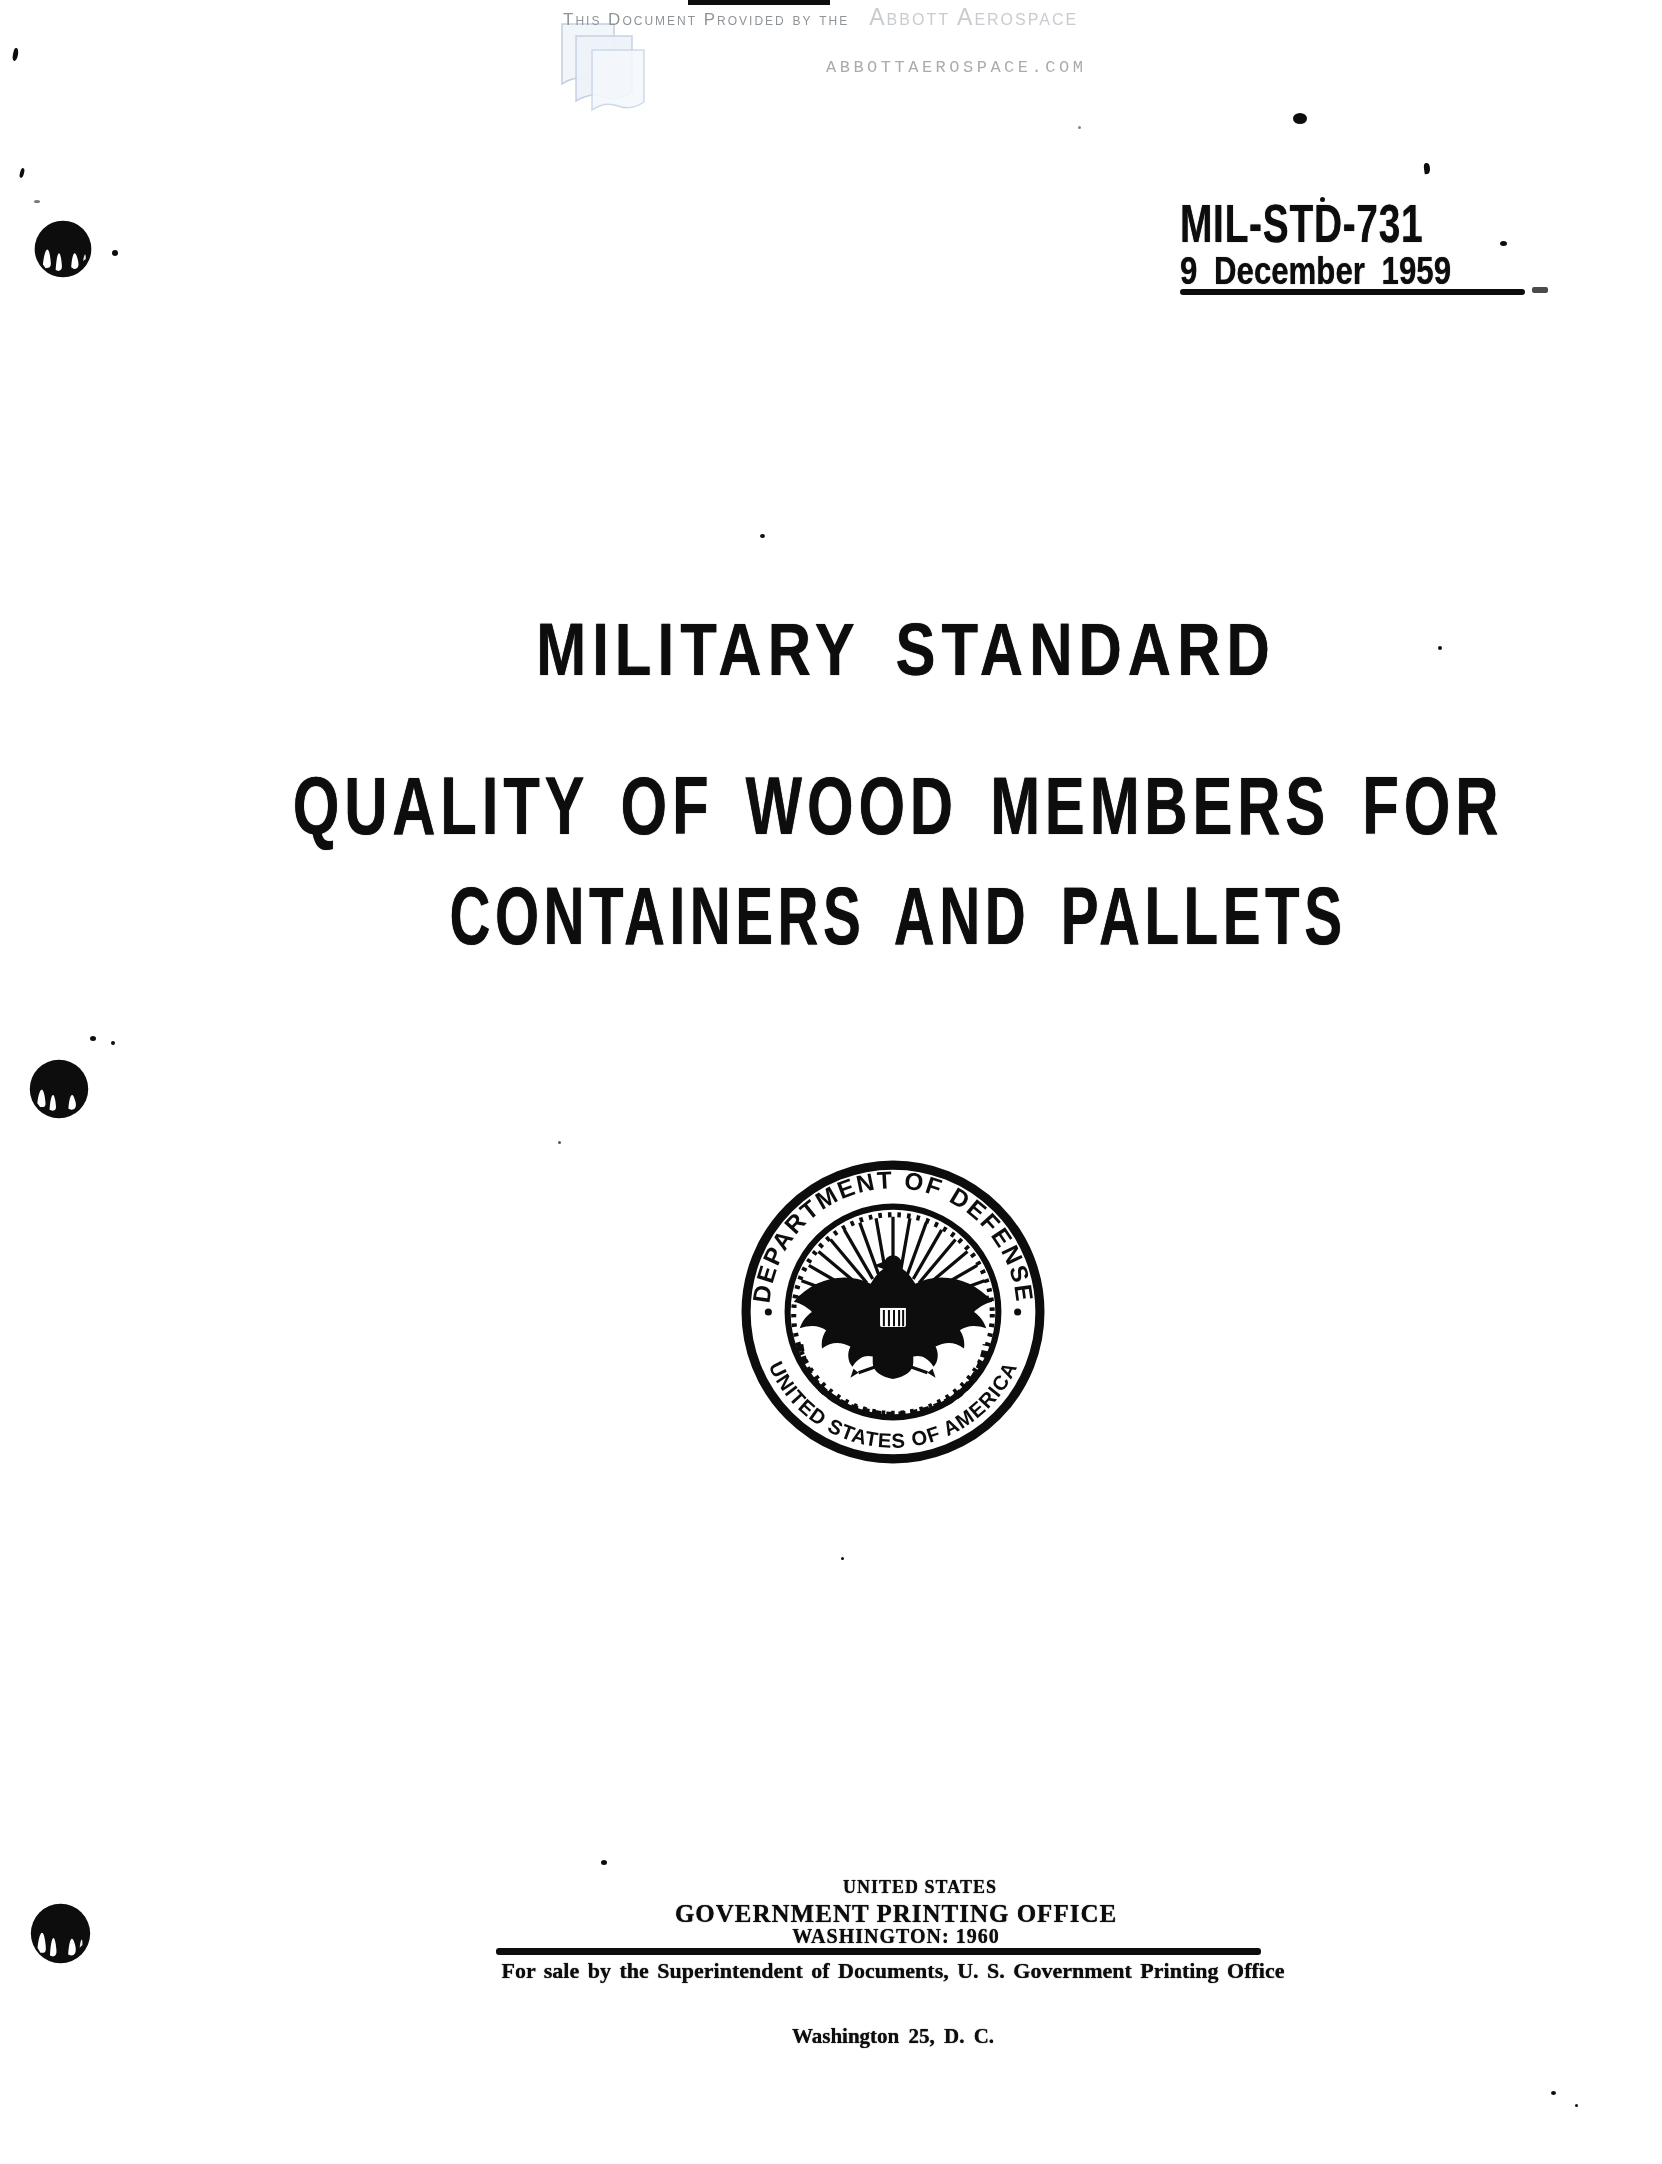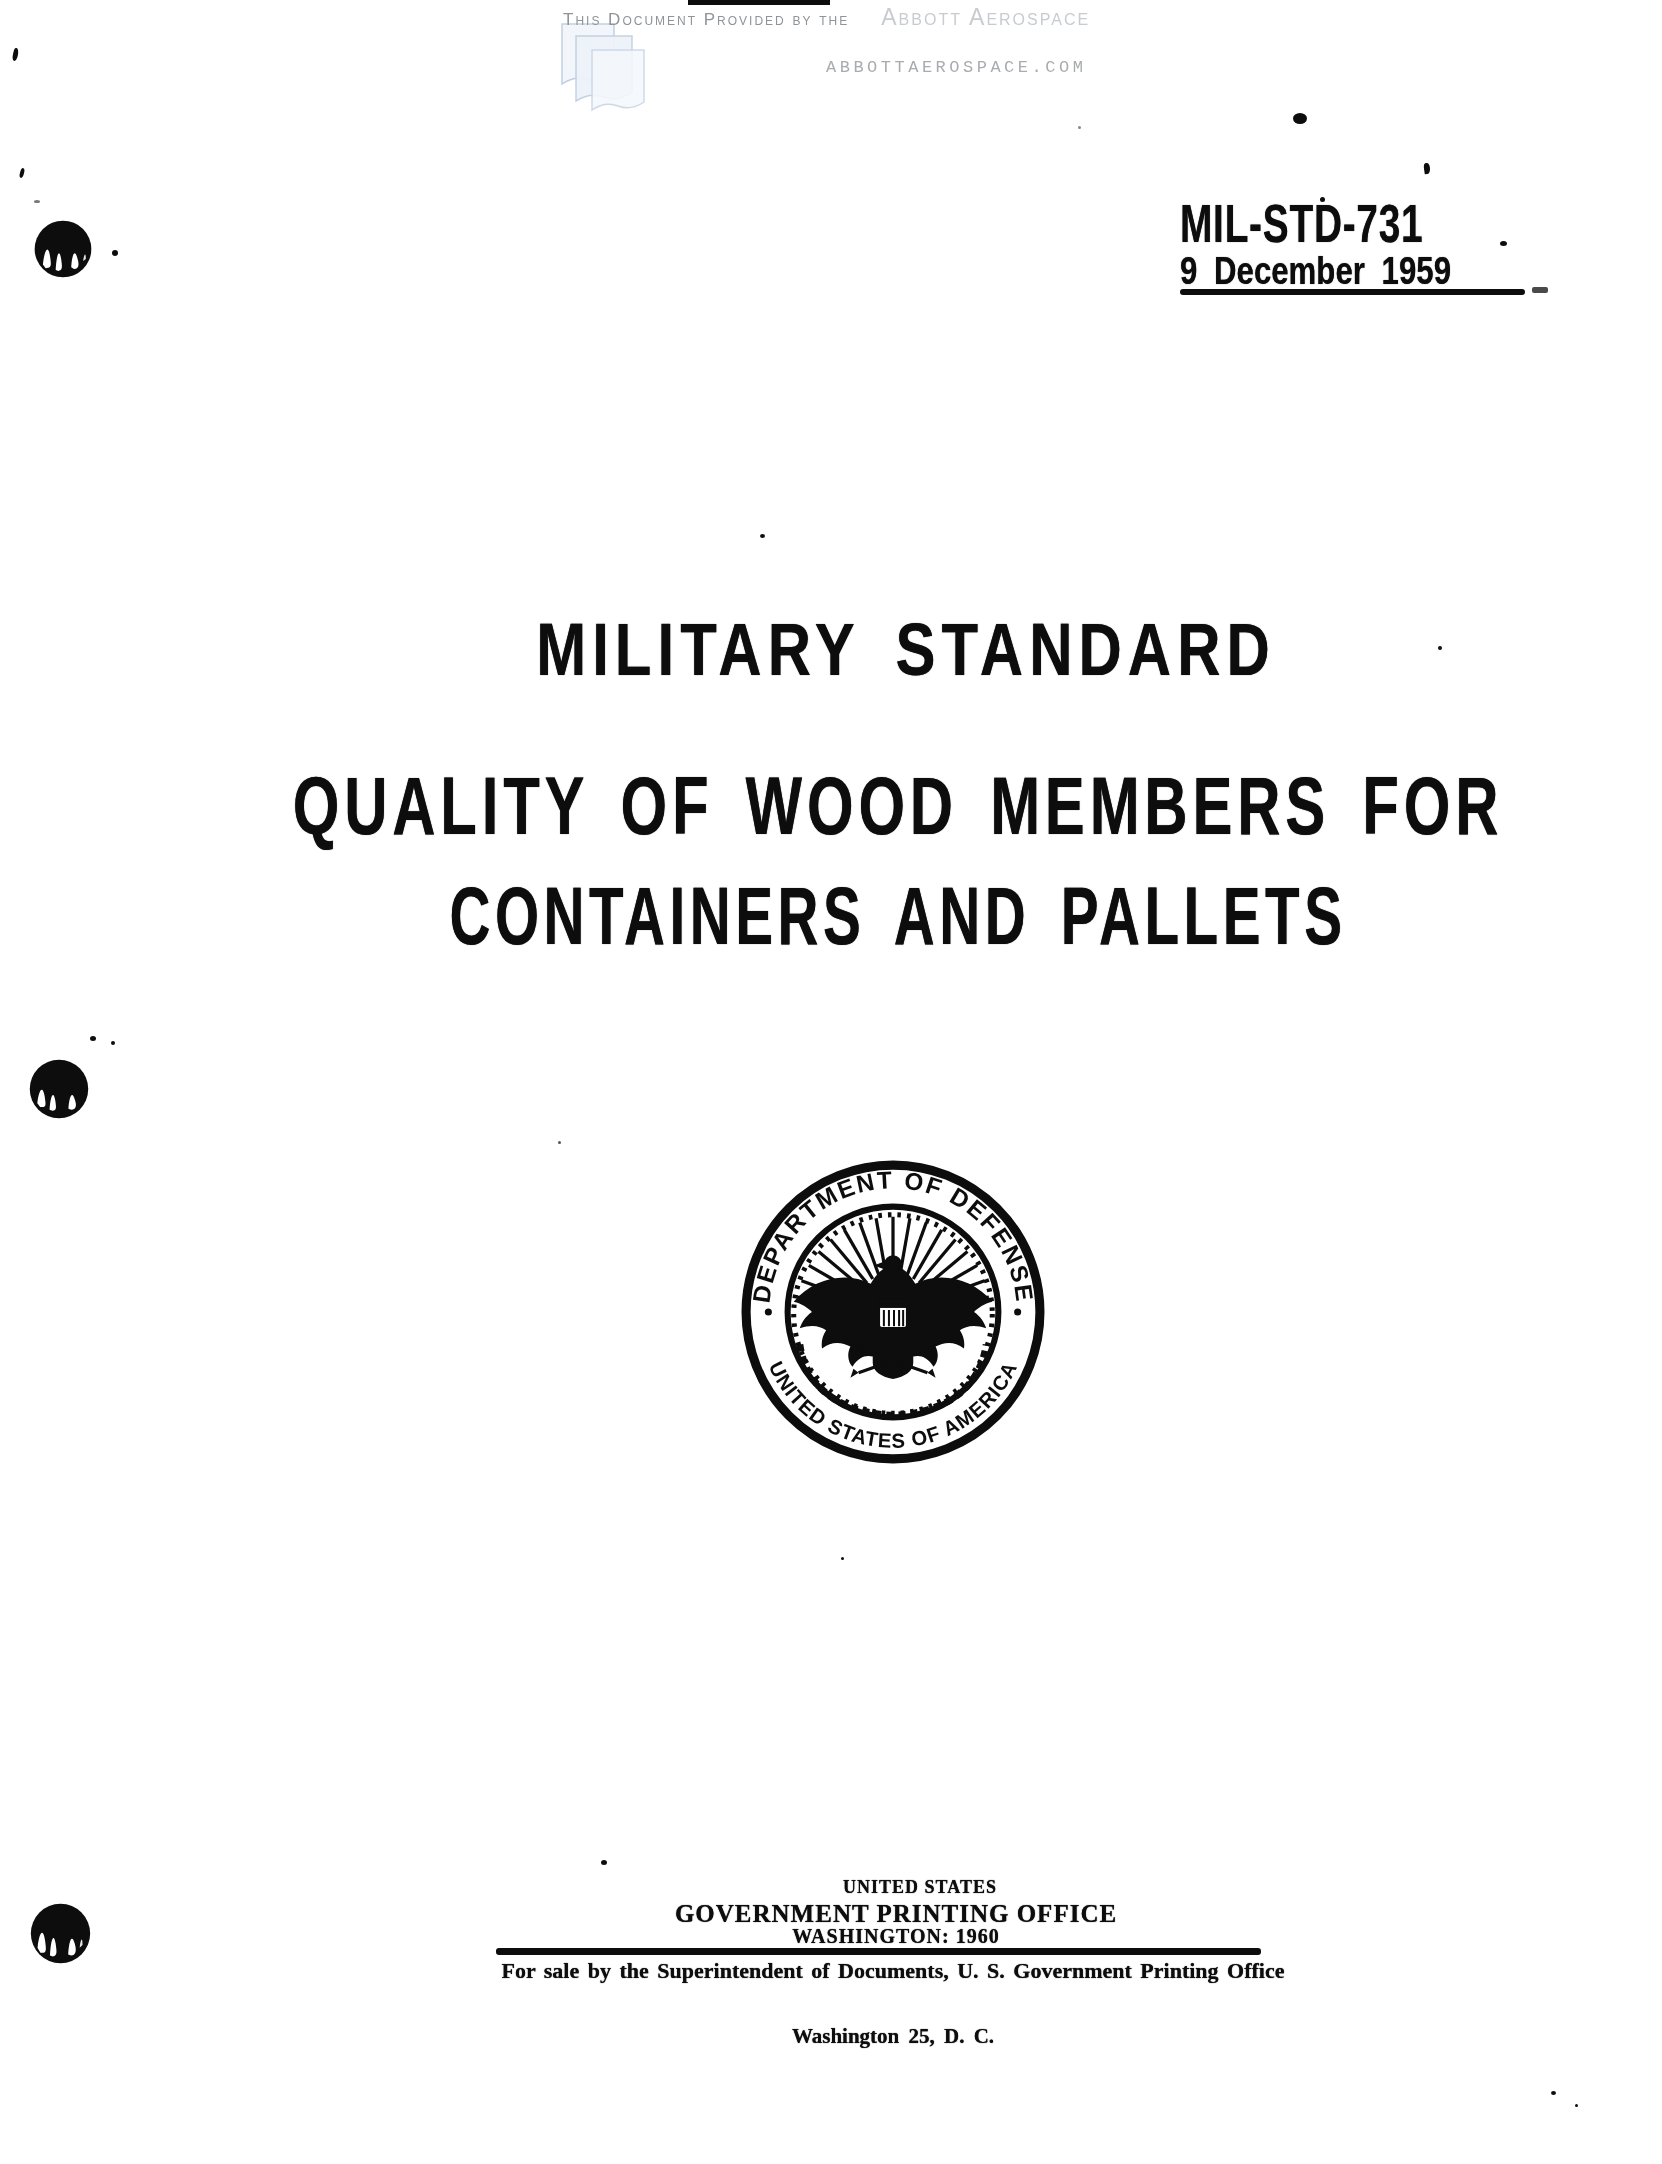--- a/index.html
+++ b/index.html
@@ -5,21 +5,21 @@
   html,body{margin:0;padding:0;background:#e8e8e8;}
   #page{
     position:relative;width:1662px;height:2164px;margin:0 auto;
     background:#ffffff;overflow:hidden;
     font-family:"Liberation Sans",sans-serif;color:#0d0d0d;
   }
   .abs{position:absolute;}
   .nowrap{white-space:nowrap;}
   
   .wm{font-family:"Liberation Sans",sans-serif;font-variant:small-caps;line-height:1;}
-  .wm-row{display:flex;align-items:baseline;gap:32px;}
+  .wm-row{display:flex;align-items:baseline;gap:20px;}
   
   .display-title{
     font-weight:700;line-height:1;white-space:nowrap;
     text-shadow:0 0 1px rgba(0,0,0,.85);
   }
   .center-x{transform:translateX(-50%);}
   
   .docid{font-weight:700;line-height:1;white-space:nowrap;text-shadow:0 0 1px rgba(0,0,0,.85);}
   .bar{position:absolute;background:#0d0d0d;border-radius:3px;}
   

